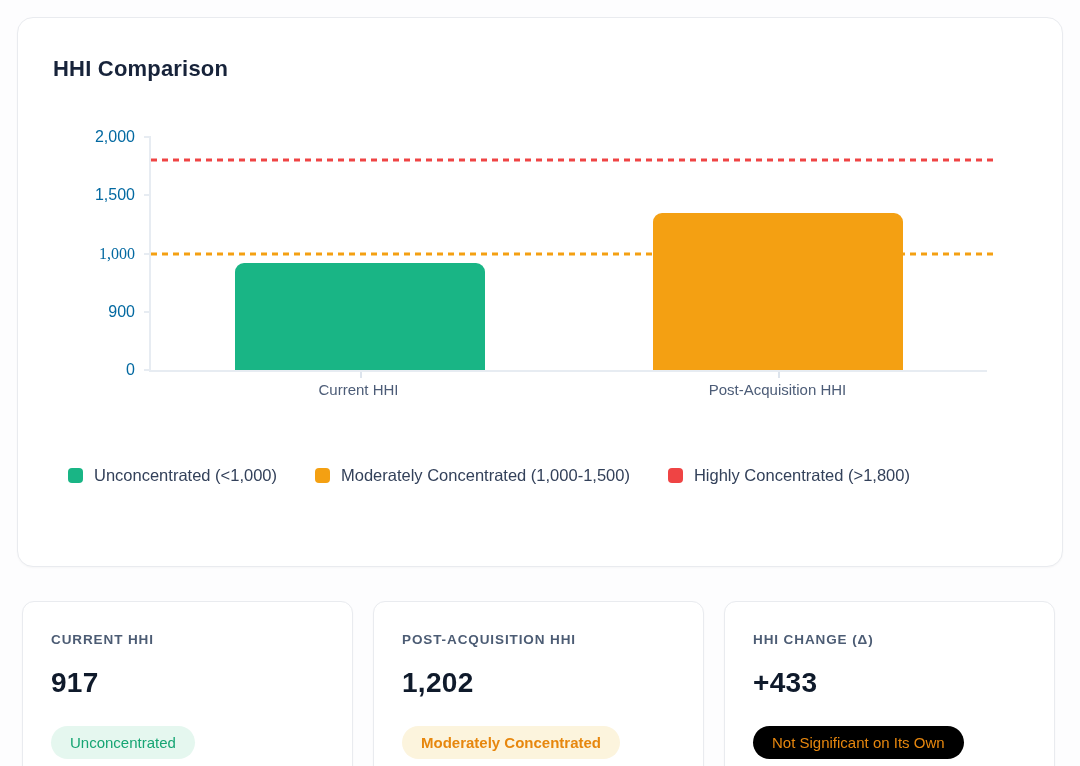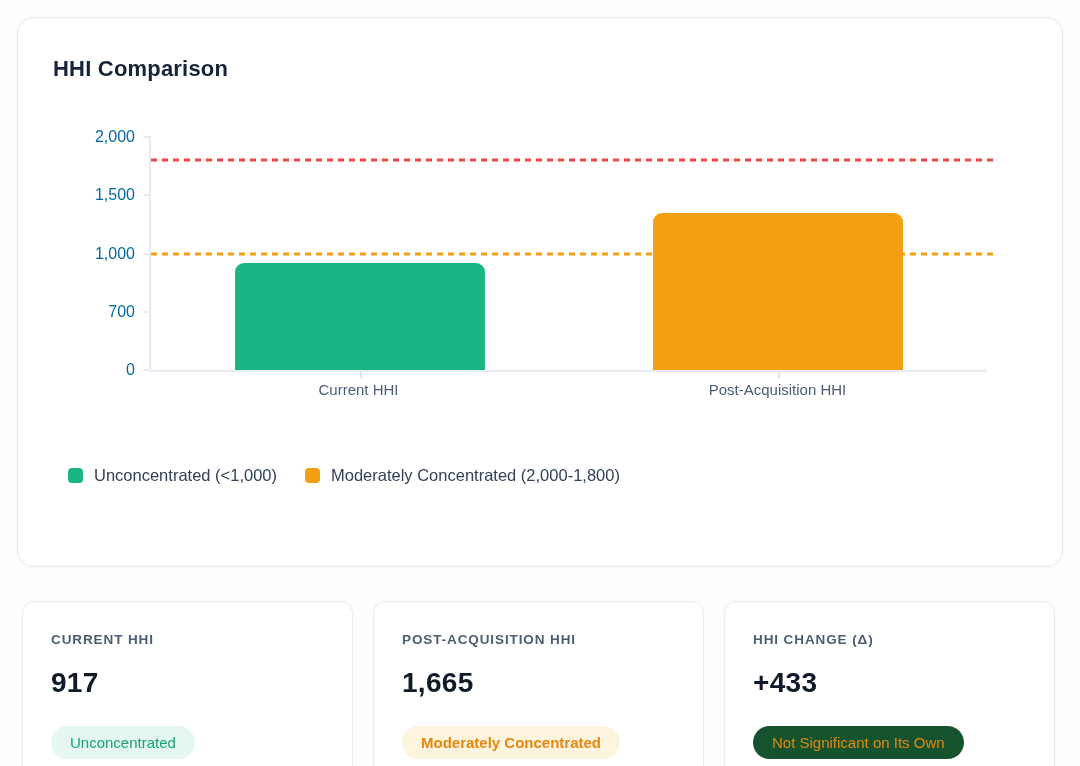--- a/index.html
+++ b/index.html
@@ -76,21 +76,21 @@
     background:#dde4ed;
   }
   .bar { width:60%; border-radius:9px 9px 0 0; }
 
   .xrow { display:flex; width:838px; margin-top:9px; }
   .xlabel { flex:1; text-align:center; font-size:15px; color:#4c5c77; }
 
   .legend {
     display:flex;
     align-items:center;
-    gap:28px;
+    gap:38px;
     margin:68px 0 0 15px;
   }
   .legend-item { display:flex; align-items:center; gap:11px; }
   .legend-swatch { width:15px; height:15px; border-radius:4px; flex:none; }
   .legend-label { font-size:16.5px; color:#33415a; white-space:nowrap; }
 
   
   .stats-row {
     display:grid;
     grid-template-columns:repeat(3,1fr);
@@ -125,23 +125,23 @@
 </head>
 <body>
 
 <section class="card chart-card">
   <h2 class="chart-title">HHI Comparison</h2>
 
   <div class="chart-wrap">
     <div class="plot">
         <div class="ytick-label" style="bottom: 0%;">0</div>
         <div class="ytick-mark" style="bottom: 0%;"></div>
-        <div class="ytick-label" style="bottom: 25%;">700</div>
+        <div class="ytick-label" style="bottom: 25%;">900</div>
         <div class="ytick-mark" style="bottom: 25%;"></div>
-        <div class="ytick-label" style="bottom: 50%;">1,000</div>
+        <div class="ytick-label" style="bottom: 50%; font-family: Liberation Serif, serif;">1,000</div>
         <div class="ytick-mark" style="bottom: 50%;"></div>
         <div class="ytick-label" style="bottom: 75%; text-align: center;">1,500</div>
         <div class="ytick-mark" style="bottom: 75%;"></div>
         <div class="ytick-label" style="bottom: 100%;">2,000</div>
         <div class="ytick-mark" style="bottom: 100%;"></div>
         <div class="threshold-line" style="bottom: 50%; background-image: repeating-linear-gradient(90deg, rgb(244, 160, 18) 0px, rgb(244, 160, 18) 6px, transparent 6px, transparent 11px);"></div>
         <div class="threshold-line" style="bottom: 90%; background-image: repeating-linear-gradient(90deg, rgb(239, 68, 68) 0px, rgb(239, 68, 68) 6px, transparent 6px, transparent 11px);"></div>
         <div class="slots">
           <div class="slot">
             <div class="bar" style="height: 45.85%; background: rgb(25, 181, 133);"></div>
@@ -157,36 +157,40 @@
       </div>
   </div>
 
   <div class="legend">
       <div class="legend-item">
         <div class="legend-swatch" style="background: rgb(25, 181, 133);"></div>
         <div class="legend-label">Unconcentrated (&lt;1,000)</div>
       </div>
       <div class="legend-item">
         <div class="legend-swatch" style="background: rgb(244, 160, 18);"></div>
-        <div class="legend-label">Moderately Concentrated (2,000-1,800)</div>
+        <div class="legend-label">Moderately Concentrated (1,000-1,500)</div>
+      </div>
+      <div class="legend-item">
+        <div class="legend-swatch" style="background: rgb(239, 68, 68);"></div>
+        <div class="legend-label">Highly Concentrated (&gt;1,800)</div>
       </div>
     </div>
 </section>
 
 <div class="stats-row">
   <section class="card stat-card">
     <div class="stat-label">CURRENT HHI</div>
     <div class="stat-value">917</div>
     <span class="stat-badge" style="background: rgb(229, 247, 239); color: rgb(22, 165, 115);">Unconcentrated</span>
   </section>
 
   <section class="card stat-card">
     <div class="stat-label">POST-ACQUISITION HHI</div>
-    <div class="stat-value">1,665</div>
+    <div class="stat-value">1,202</div>
     <span class="stat-badge" style="background: rgb(252, 244, 221); color: rgb(231, 135, 14); font-weight: bold;">Moderately Concentrated</span>
   </section>
 
   <section class="card stat-card">
     <div class="stat-label">HHI CHANGE (Δ)</div>
     <div class="stat-value">+433</div>
-    <span class="stat-badge" style="background: #14532d; color: rgb(231, 135, 14); text-align: right;">Not Significant on Its Own</span>
+    <span class="stat-badge" style="background: #000000; color: rgb(231, 135, 14); text-align: right;">Not Significant on Its Own</span>
   </section>
 </div>
 
 </body></html>

